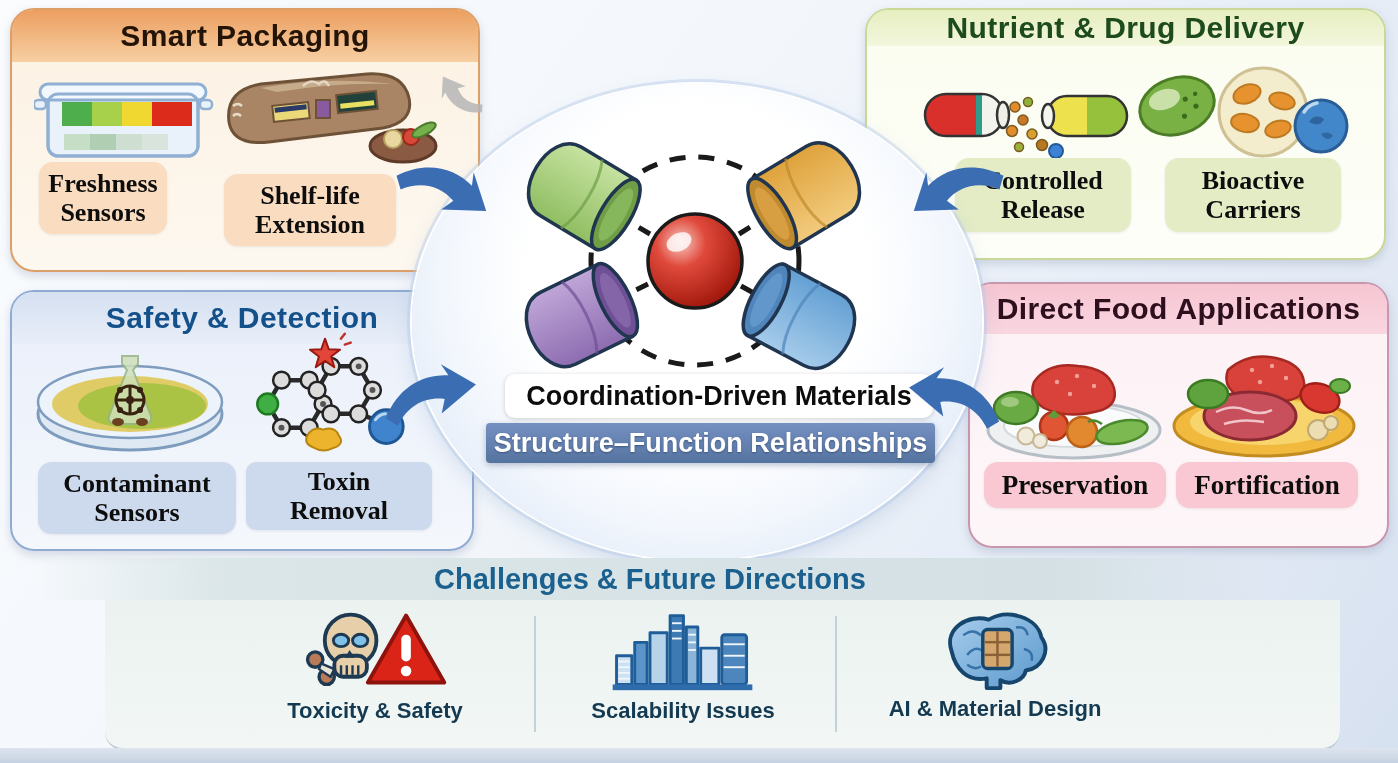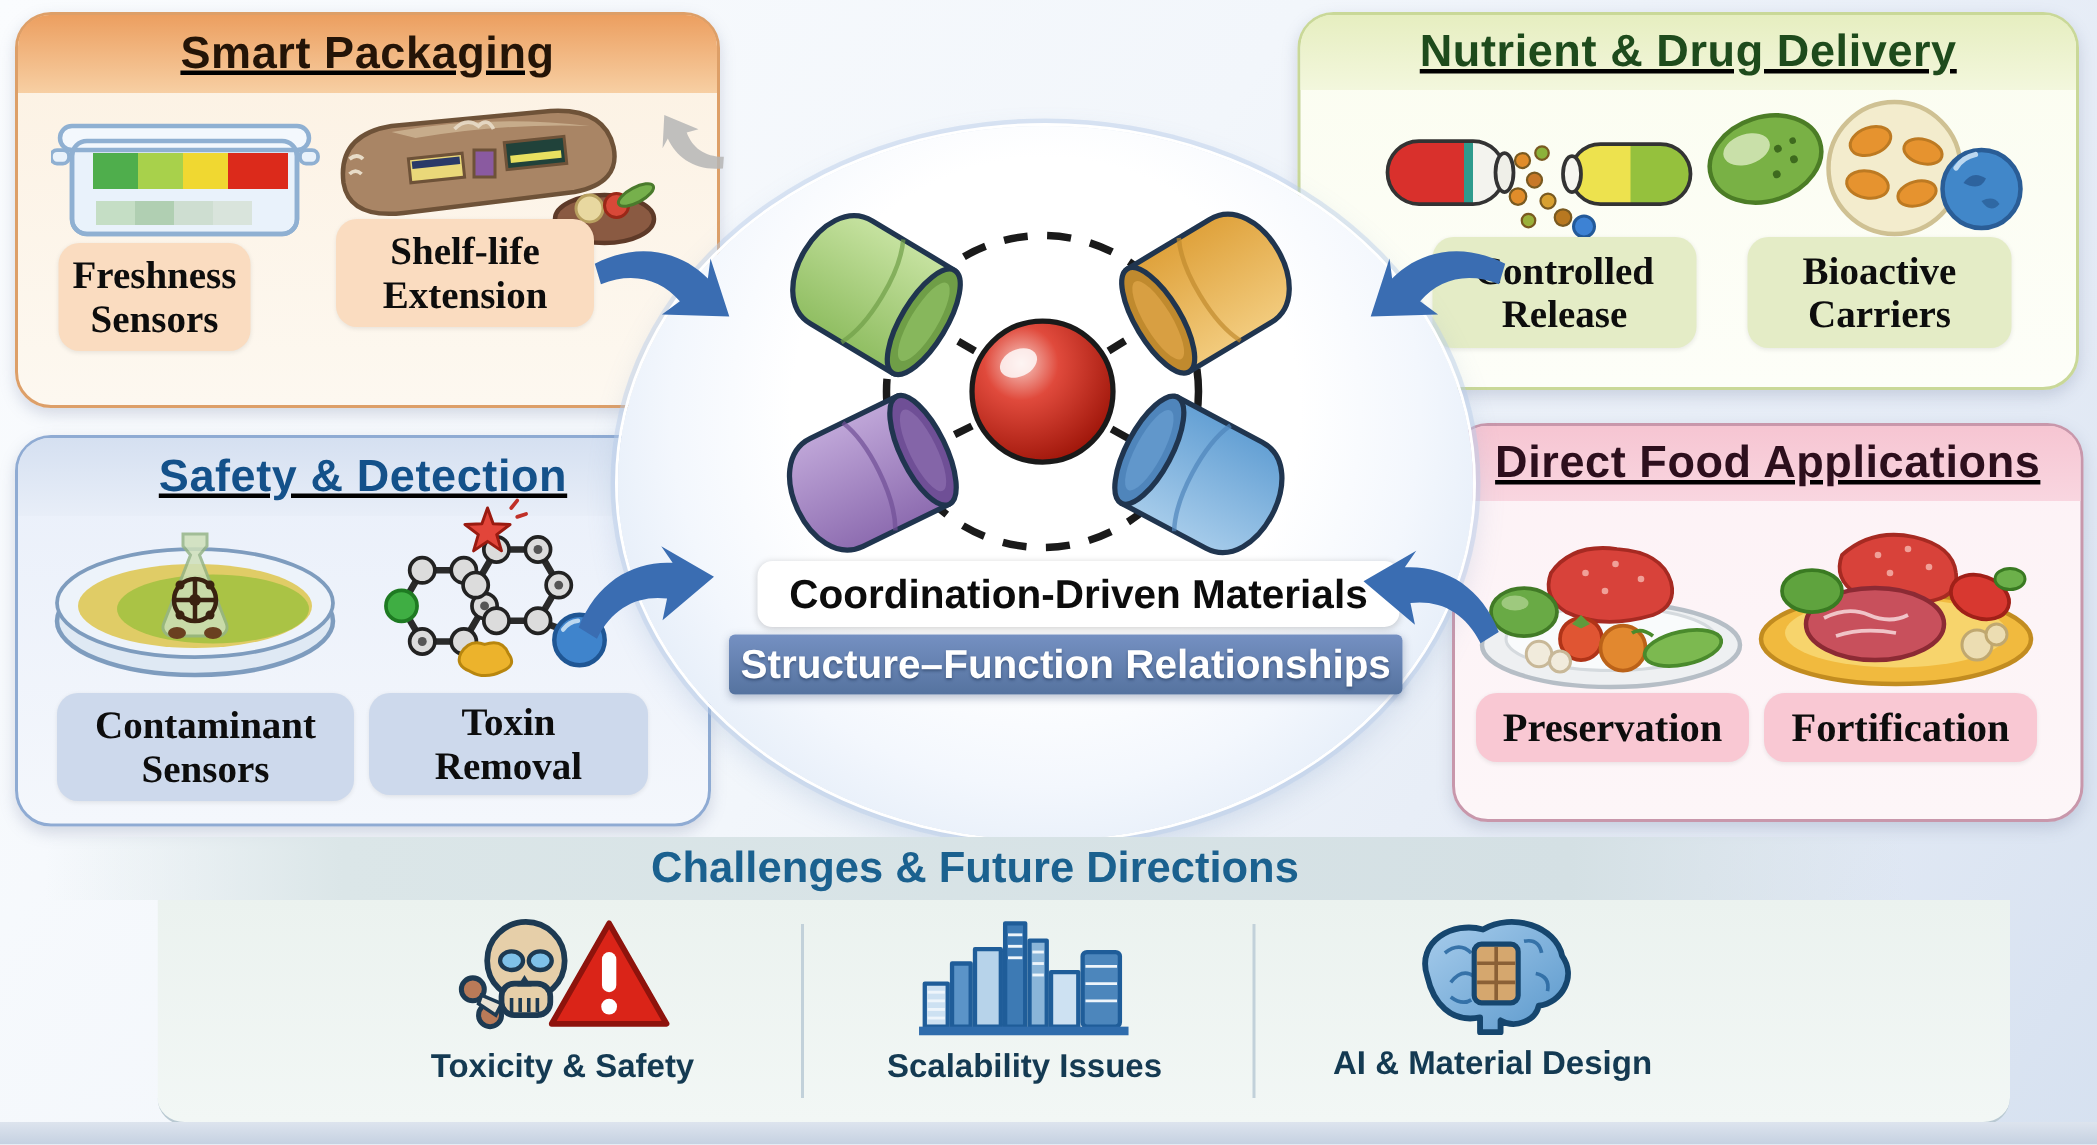--- a/index.html
+++ b/index.html
@@ -1,49 +1,49 @@
 <!DOCTYPE html>
 <html><head>
 <meta charset="utf-8">
 <style>
   html,body{margin:0;padding:0;background:#e9eef6;}
   .stage{position:relative;width:1398px;height:763px;overflow:hidden;
     background:linear-gradient(125deg,#fafcfe 0%,#f2f6fb 45%,#e3eaf5 80%,#d6e1f0 100%);
     font-family:"Liberation Sans","DejaVu Sans",sans-serif;}
   .abs{position:absolute;}
   
-  .panel{position:absolute;border-radius:24px;box-shadow:0 4px 10px rgba(120,130,160,.28);text-decoration:underline;}
+  .panel{position:absolute;border-radius:24px;box-shadow:0 4px 10px rgba(120,130,160,.28);}
   .panel-smart{left:10px;top:8px;width:466px;height:260px;border:2px solid #dd9f68;
     background:linear-gradient(180deg,#fcf1e2,#fdf8f0);}
   .panel-nutrient{left:865px;top:8px;width:517px;height:248px;border:2px solid #c9d898;
     background:linear-gradient(180deg,#fbfdf0,#fdfef8);}
   .panel-safety{left:10px;top:290px;width:460px;height:257px;border:2px solid #8fabd3;
     background:linear-gradient(180deg,#e9effa,#f4f7fc);}
   .panel-food{left:968px;top:282px;width:417px;height:262px;border:2px solid #c897ab;
     background:linear-gradient(180deg,#fdf2f6,#fdf6f8);}
   .phead{display:flex;align-items:center;justify-content:center;font-weight:700;
     font-size:30px;letter-spacing:.4px;border-radius:21px 21px 0 0;height:52px;}
   .panel-smart .phead{background:linear-gradient(180deg,#ec9f60,#f7cfa3);color:#241407;}
-  .panel-nutrient .phead{height:50px;background:linear-gradient(180deg,#e6eec0,#f3f7dd);color:#1e4b1c;}
+  .panel-nutrient .phead{height:36px;background:linear-gradient(180deg,#e6eec0,#f3f7dd);color:#1e4b1c;}
   .panel-safety .phead{background:linear-gradient(180deg,#d5e0f1,#e8eef8);color:#14518a;}
   .panel-food .phead{height:50px;background:linear-gradient(180deg,#f6c5d2,#f9d6e0);color:#2d0f1d;}
   
   .pill{position:absolute;border-radius:14px;display:flex;align-items:center;justify-content:center;
     text-align:center;font-family:"Liberation Serif","DejaVu Serif",serif;font-weight:700;
     color:#0d0d0d;white-space:pre-line;line-height:1.12;font-size:26px;box-shadow:0 1px 3px rgba(0,0,0,.08);}
   .peach{background:#fadcc0;}
   .lime{background:#e4ecc6;}
   .bluepill{background:#cdd9ec;}
   .pinkpill{background:#f9c8d3;}
   .pill-freshness{left:27px;top:152px;width:128px;height:72px;}
-  .pill-shelf{left:212px;top:136px;width:172px;height:72px;}
+  .pill-shelf{left:212px;top:164px;width:172px;height:72px;}
   .pill-controlled{left:88px;top:148px;width:176px;height:74px;}
   .pill-bioactive{left:298px;top:148px;width:176px;height:74px;}
   .pill-contaminant{left:26px;top:170px;width:198px;height:72px;}
-  .pill-toxin{left:234px;top:170px;width:186px;height:68px;}
+  .pill-toxin{left:234px;top:170px;width:186px;height:68px;border-radius:10px;}
   .pill-preservation{left:14px;top:178px;width:182px;height:46px;font-size:27px;text-align:right;}
   .pill-fortification{left:206px;top:178px;width:182px;height:46px;font-size:27px;}
   
   .picon{position:absolute;}
   .icon-freshness{left:22px;top:62px;width:180px;height:100px;}
   .icon-package{left:205px;top:50px;width:225px;height:112px;}
   .icon-release{left:52px;top:64px;width:215px;height:95px;}
   .icon-carriers{left:268px;top:50px;width:215px;height:105px;}
   .icon-petri{left:18px;top:50px;width:200px;height:118px;}
   .icon-molecule{left:226px;top:40px;width:178px;height:130px;}

